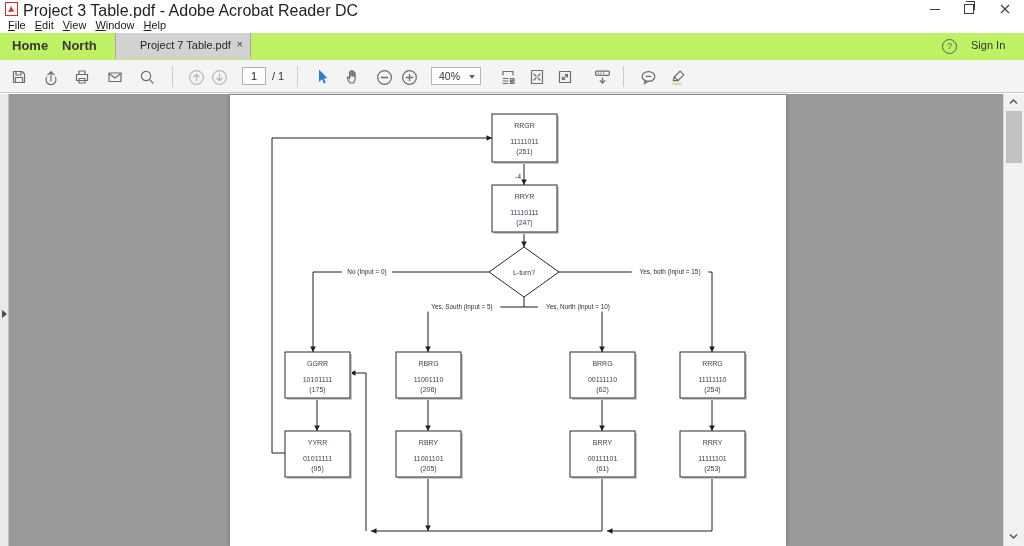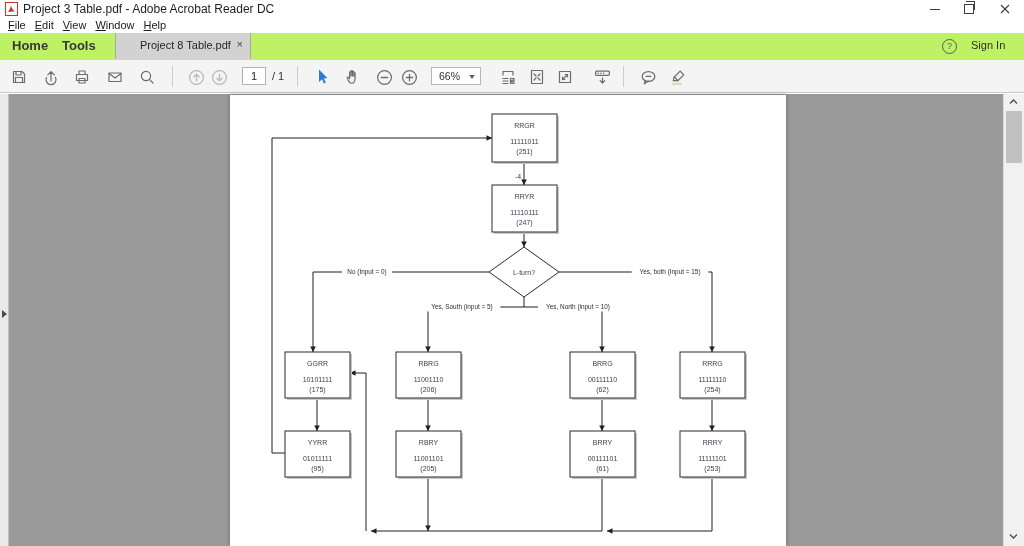--- a/index.html
+++ b/index.html
@@ -4,21 +4,21 @@
 <style>
   html,body{margin:0;padding:0;}
   body{
     width:1024px;height:546px;overflow:hidden;position:relative;
     font-family:"Liberation Sans",sans-serif;background:#fff;
     -webkit-font-smoothing:antialiased;
   }
   
   .titlebar{position:absolute;top:0;left:0;width:1024px;height:18px;background:#fff;}
   .app-icon{position:absolute;left:5px;top:2px;width:13px;height:14px;}
-  .title-text{position:absolute;left:23px;top:2px;font-size:12px;color:#1f1f1f;white-space:nowrap;}
+  .title-text{position:absolute;left:23px;top:2px;font-size:16px;color:#1f1f1f;white-space:nowrap;}
   .win-btn{position:absolute;top:0;height:18px;width:34px;display:flex;align-items:center;justify-content:center;cursor:default;}
   .win-min{left:918px;}.win-restore{left:952px;}.win-close{left:988px;}
   .glyph-min{width:10px;height:0;border-top:1px solid #3c3c3c;}
   .glyph-restore{position:relative;width:8px;height:8px;border:1px solid #3c3c3c;background:#fff;}
   .glyph-restore::before{content:"";position:absolute;left:1px;top:-4px;width:8px;height:8px;border:1px solid #3c3c3c;border-left:none;border-bottom:none;}
   
   .menubar{position:absolute;top:18px;left:0;width:888px;height:15px;background:#fff;font-size:11px;color:#1a1a1a;}
   .menu-item{display:inline-block;margin-left:9px;vertical-align:top;line-height:14px;}
   .menu-item:first-child{margin-left:8px;}
   .menu-item u{text-decoration:underline;}
@@ -73,23 +73,23 @@
     <svg width="10" height="10" viewBox="0 0 10 10">
         <path d="M1 1 L9 9 M9 1 L1 9" stroke="#3c3c3c" stroke-width="1.1"></path>
       </svg>
   </div>
 </div>
 
 <div class="menubar"><span class="menu-item"><u>F</u>ile</span><span class="menu-item"><u>E</u>dit</span><span class="menu-item"><u>V</u>iew</span><span class="menu-item"><u>W</u>indow</span><span class="menu-item"><u>H</u>elp</span></div>
 
 <div class="tabbar">
   <span class="tab-home">Home</span>
-  <span class="tab-tools">Tools</span>
+  <span class="tab-tools">North</span>
   <div class="doc-tab">
-    <span class="doc-tab-label">Project 8 Table.pdf</span>
+    <span class="doc-tab-label">Project 7 Table.pdf</span>
     <span class="doc-tab-close">×</span>
   </div>
   <div class="help-circle">?</div>
   <span class="signin">Sign In</span>
 </div>
 
 <div class="toolbar">
   <div class="tbtn" style="left:9px;">
     <svg width="18" height="18" viewBox="0 0 18 18">
         <path class="icon-stroke" d="M3.5 3.5 H12 L14.5 6 V14.5 H3.5 Z"></path>
@@ -154,21 +154,21 @@
         <path class="icon-stroke" d="M6 9 H12"></path>
       </svg>
   </div>
   <div class="tbtn" style="left:399px;">
     <svg width="19" height="19" viewBox="0 0 18 18">
         <circle class="icon-stroke" cx="9" cy="9" r="6.5"></circle>
         <path class="icon-stroke" d="M6 9 H12 M9 6 V12"></path>
       </svg>
   </div>
   <div class="zoom-box">
-    <span class="zoom-label">66%</span>
+    <span class="zoom-label">40%</span>
     <span class="zoom-caret"></span>
   </div>
   <div class="tbtn" style="left:498px;">
     <svg width="18" height="18" viewBox="0 0 18 18">
         <path class="icon-stroke" d="M4 7 V3.5 H14 V7"></path>
         <path class="icon-stroke" d="M4 10.5 H9 M4 13 H9 M4 15.5 H9"></path>
         <path class="icon-stroke" d="M11.5 10.5 H15 V15.5 H11.5 Z"></path>
         <path class="icon-stroke" d="M14 12 L12.5 13.8 M12.5 13.8 h1.2 M12.5 13.8 v-1.2"></path>
       </svg>
   </div>

